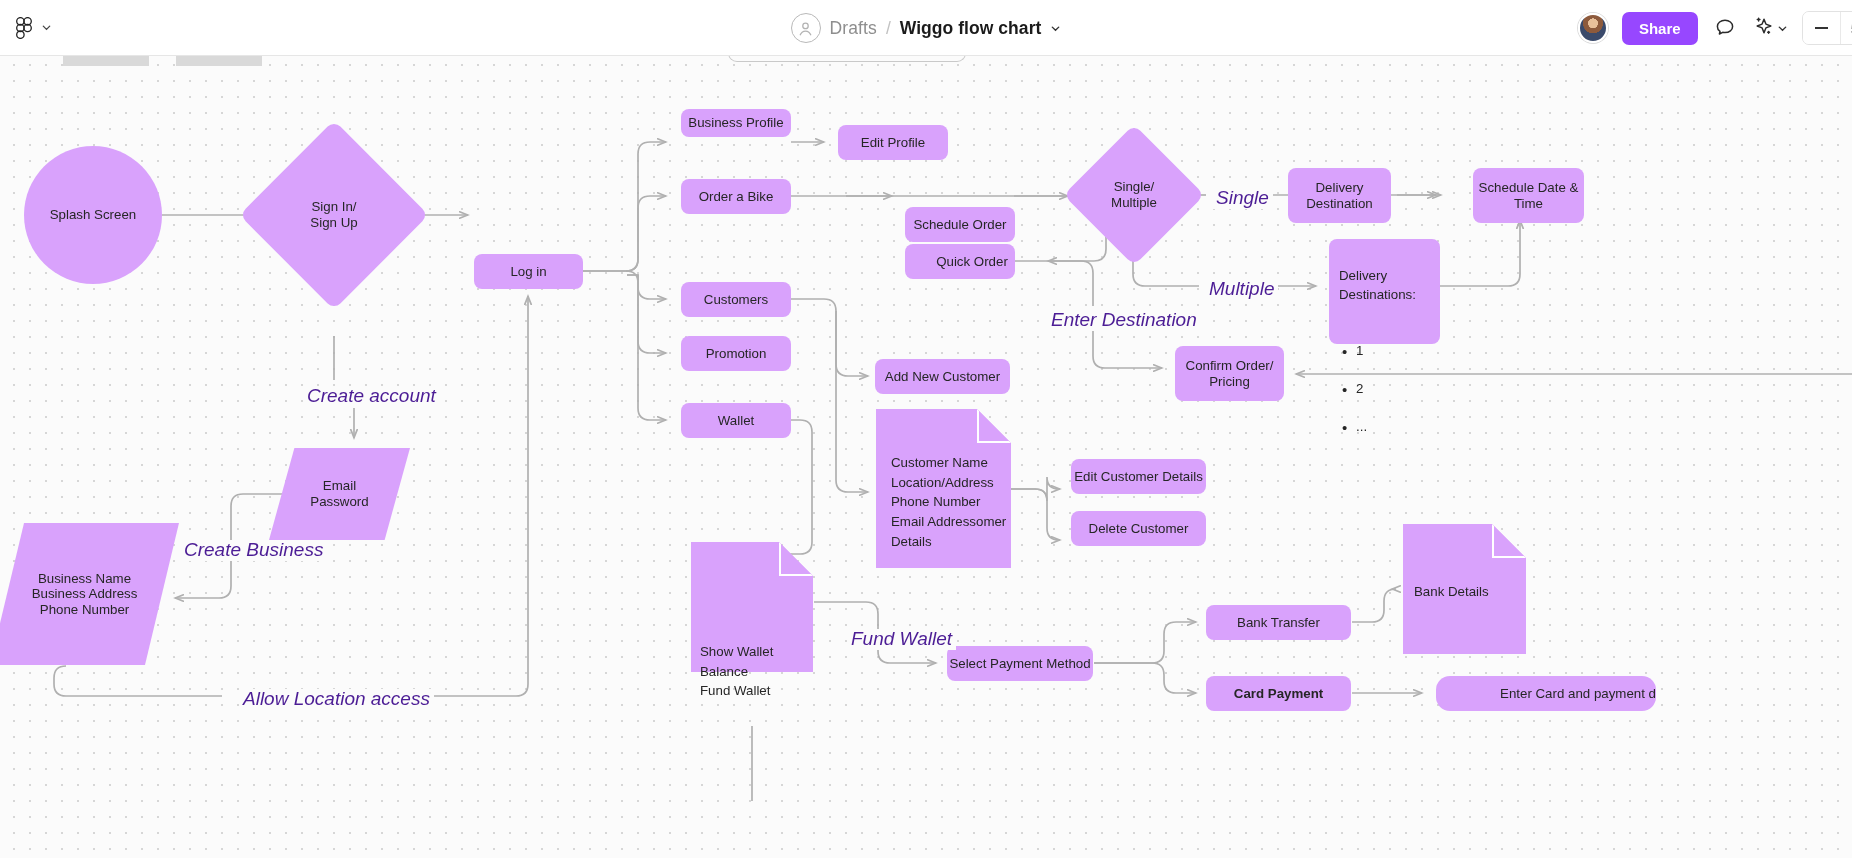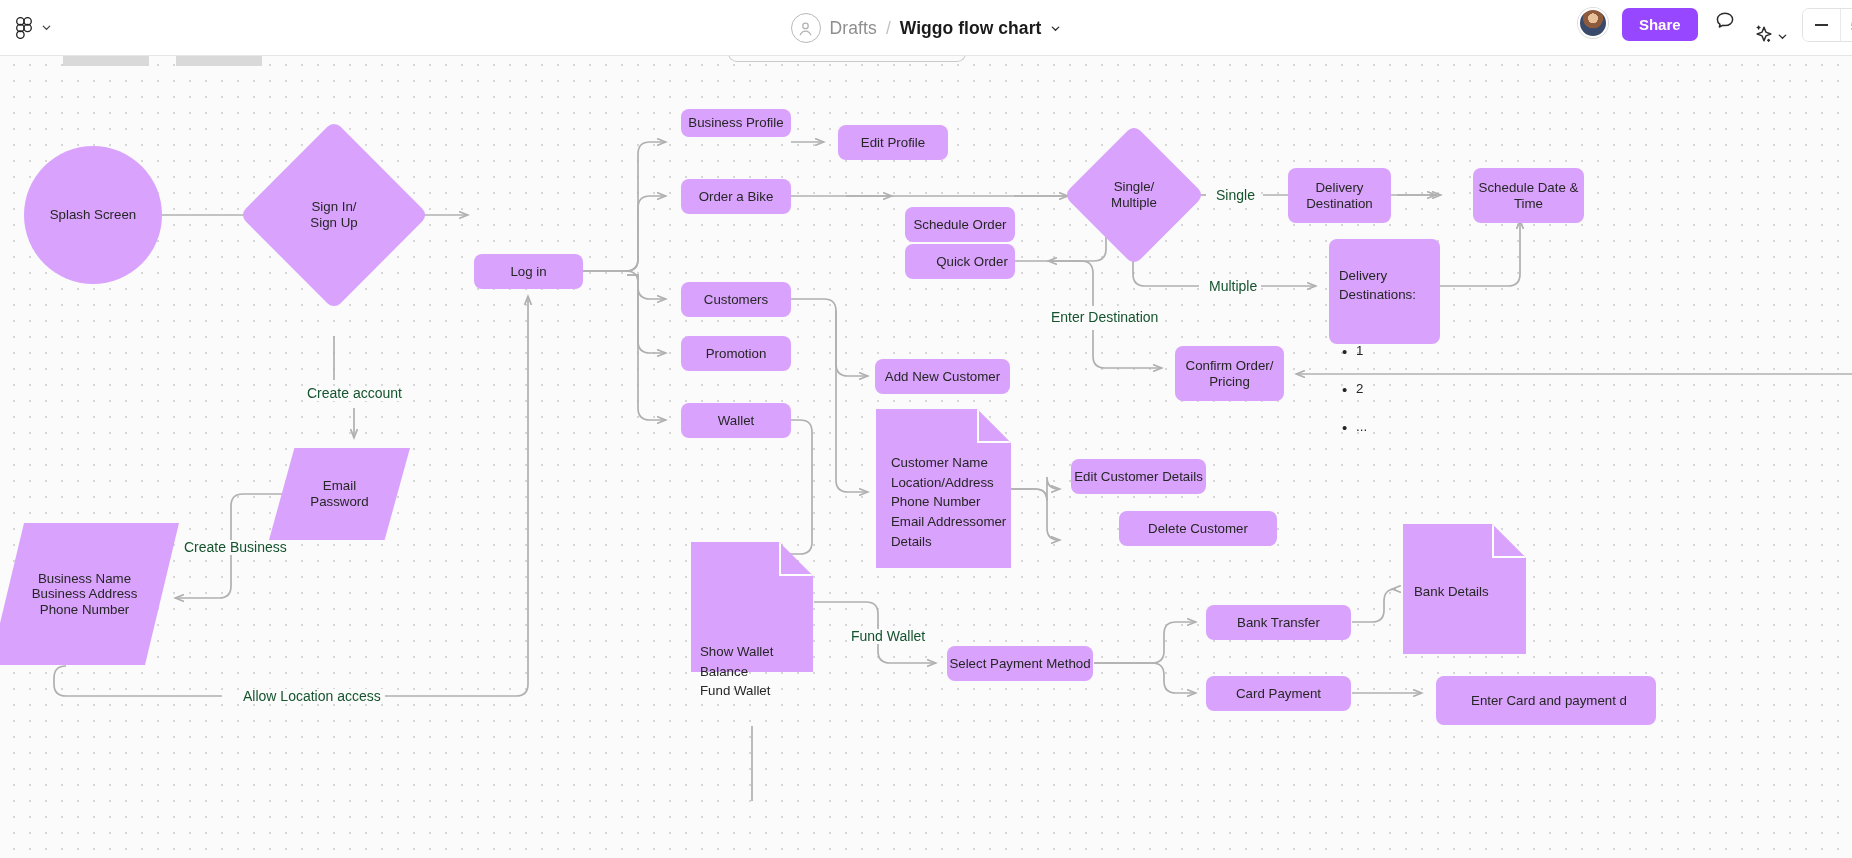--- a/index.html
+++ b/index.html
@@ -36,21 +36,21 @@
   .avatar-ring svg { width: 17px; height: 17px; }
   .crumb-draft {
     font-size: 17.5px; color: #8e8e8e; letter-spacing: .1px;
   }
   .crumb-sep { font-size: 17.5px; color: #c2c2c2; }
   .crumb-title {
     font-size: 17.5px; color: #1b1b1b; font-weight: 700; letter-spacing: .05px;
   }
   .tb-right {
     position: absolute; right: 0; top: 0; height: 56px;
-    display: flex; gap: 14px; padding-right: 0; margin-top: 8px;
+    display: flex; align-items: center; gap: 14px; padding-right: 0;
   }
   .user-avatar {
     width: 30px; height: 30px; border-radius: 50%;
     background: radial-gradient(circle at 50% 32%, #e8c09a 0 22%, #8d5a3c 23% 45%, #3a4a6b 46% 100%);
     border: 2px solid #ffffff;
     box-shadow: 0 0 0 1px #ddd;
     overflow: hidden; position: relative;
   }
   .share-btn {
     background: #9747ff; color: #ffffff;
@@ -167,25 +167,26 @@
   .doc .dtext.lista { line-height: 1.42; }
   .doc ul { list-style: none; margin: 0; padding: 0; }
   .doc li { position: relative; padding-left: 17px; }
   .doc li::before {
     content: "•"; position: absolute; left: 3px; top: -1px; font-size: 15px;
   }
 
   
   .edge-label {
     position: absolute;
-    font-size: 14px; color: #14532d;
+    font-size: 19px; color: #4c1d95;
     background: #fbfbfb;
     padding: 0 4px;
     white-space: nowrap;
     line-height: 1.1;
+    font-style: italic;
   }
 
   svg.wires {
     position: absolute; left: 0; top: 0;
     width: 1852px; height: 802px;
     overflow: visible;
     pointer-events: none;
   }
   svg.wires path, svg.wires line { fill: none; stroke: #b0b0b0; stroke-width: 1.7px; }
 </style>
@@ -439,50 +440,50 @@
 Location/Address
 Phone Number
 Email Addressomer
 Details</div>
   </div>
 
   <div class="node" style="left:1071px; top:403px; width:135px; height:35px;">
     <span>Edit Customer Details</span>
   </div>
 
-  <div class="node" style="left:1071px; top:455px; width:158px; height:35px;margin-left:48px;">
+  <div class="node" style="left:1071px; top:455px; width:135px; height:35px;">
     <span>Delete Customer</span>
   </div>
 
   <div class="node doc" style="left:691px; top:486px; width:122px; height:130px;">
     <div class="doc-body"></div>
     <div class="doc-fold"></div>
     <div class="dtext" style="padding:100px 0 0 9px; line-height:1.48;">Show Wallet Balance
 Fund Wallet</div>
   </div>
 
   <div class="node" style="left:947px; top:590px; width:146px; height:35px;">
     <span>Select Payment Method</span>
   </div>
 
   <div class="node" style="left:1206px; top:549px; width:145px; height:35px;">
     <span>Bank Transfer</span>
   </div>
 
-  <div class="node" style="left:1206px; top:620px; width:145px; height:35px;">
+  <div class="node" style="left:1206px; top:620px; width:145px; height:35px;font-weight:bold;">
     <span>Card Payment</span>
   </div>
 
   <div class="node doc" style="left:1403px; top:468px; width:123px; height:130px;">
     <div class="doc-body"></div>
     <div class="doc-fold"></div>
     <div class="dtext" style="padding:58px 0 0 11px;">Bank Details</div>
   </div>
 
-  <div class="node" style="left:1436px; top:620px; width:220px; height:49px; justify-content:center; padding-left:6px;">
+  <div class="node" style="left:1436px; top:620px; width:220px; height:35px; justify-content:flex-end; padding-left:6px;border-radius:14px;">
     <span>Enter Card and payment d</span>
   </div>
 
   <div class="edge-label" style="left:303px; top:330px;">Create account</div>
   <div class="edge-label" style="left:180px; top:484px;">Create Business</div>
   <div class="edge-label" style="left:239px; top:633px;">Allow Location access</div>
   <div class="edge-label" style="left:1212px; top:132px;">Single</div>
   <div class="edge-label" style="left:1205px; top:223px;">Multiple</div>
   <div class="edge-label" style="left:1047px; top:254px;">Enter Destination</div>
   <div class="edge-label" style="left:847px; top:573px;">Fund Wallet</div>

